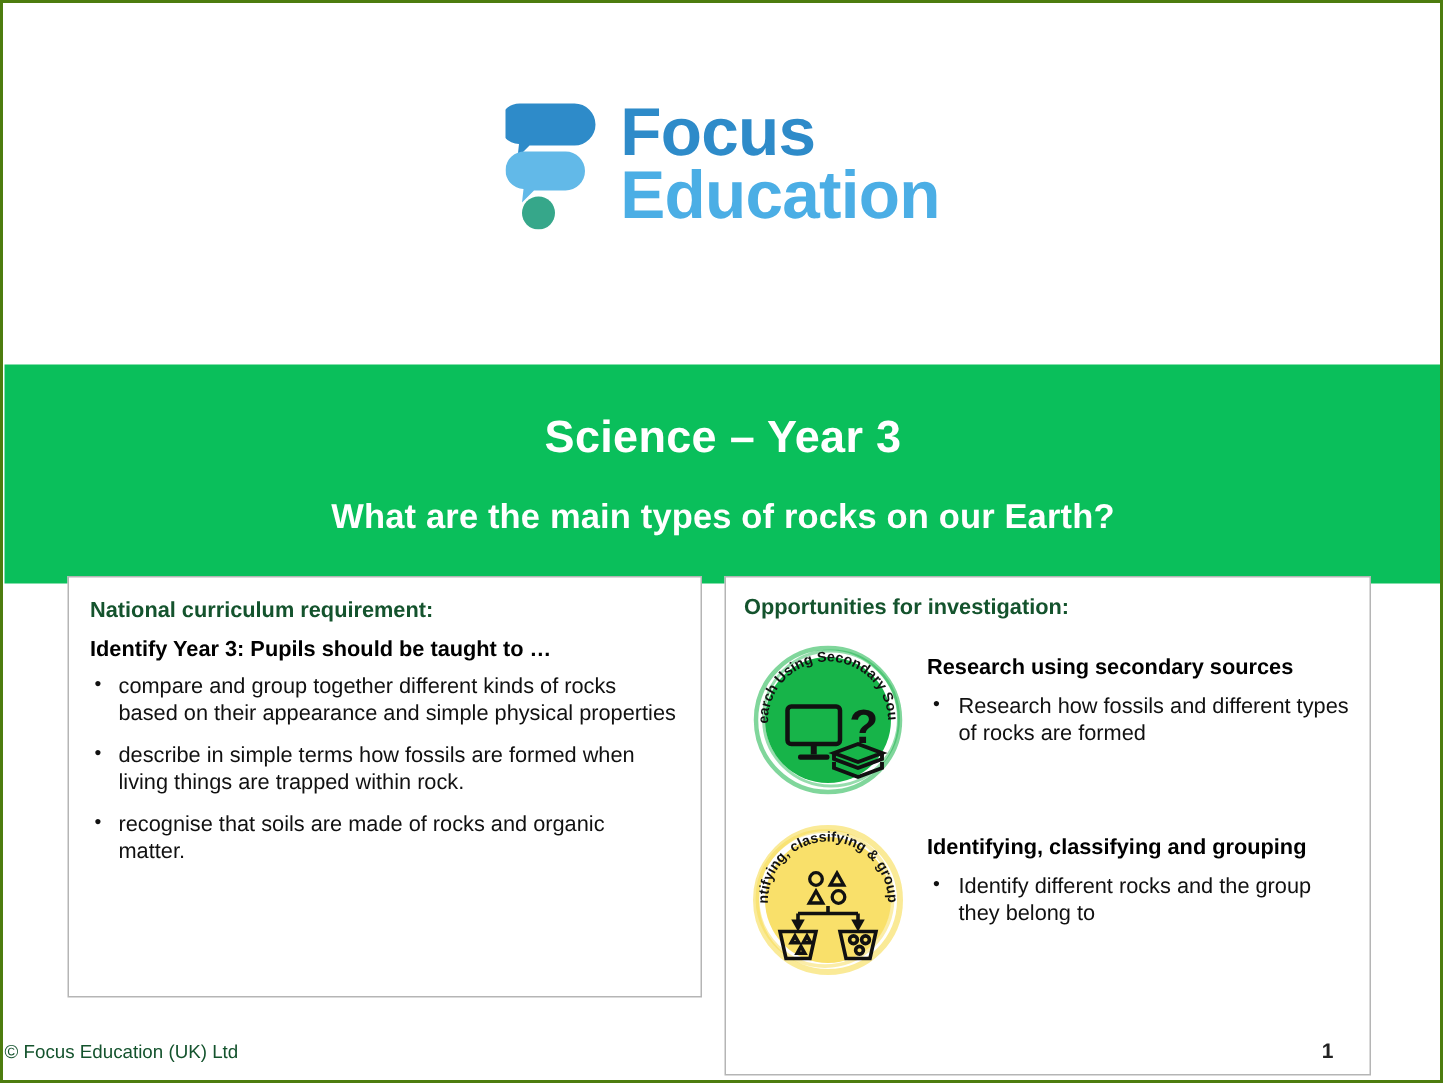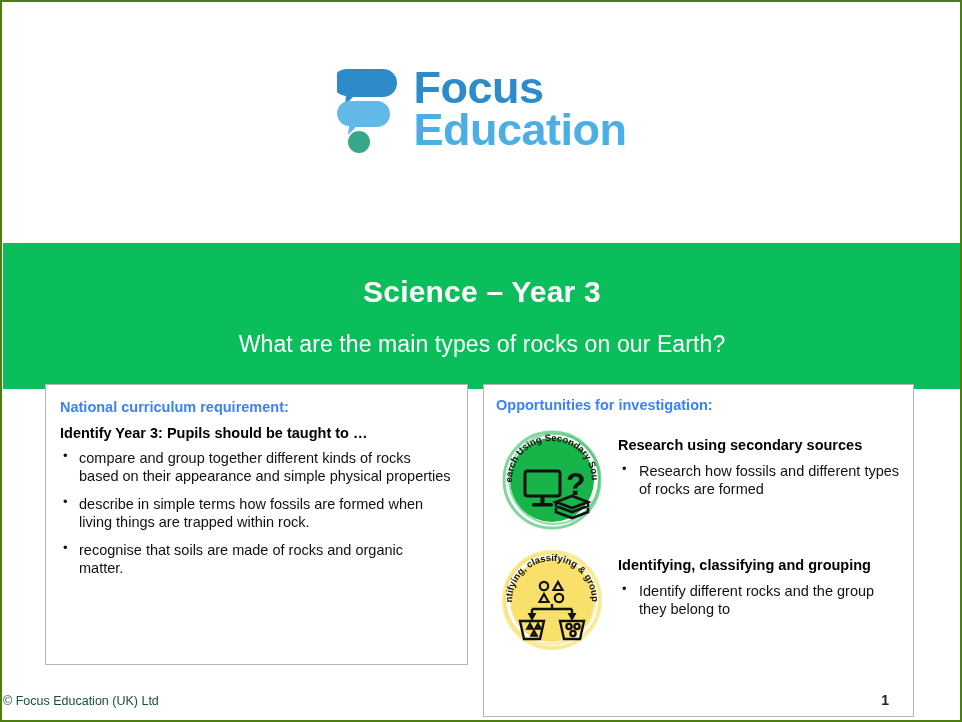--- a/index.html
+++ b/index.html
@@ -80,21 +80,21 @@
     text-align: center;
     margin-top: 28px;
   }
   .banner-title {
     font-size: 30px;
     font-weight: bold;
     letter-spacing: 0.2px;
   }
   .banner-subtitle {
     font-size: 23px;
-    font-weight: normal;
+    font-weight: bold;
     letter-spacing: 0.1px;
   }
 
   
   .box {
     position: absolute;
     box-sizing: border-box;
     border: 1px solid #b5b5b5;
     background: #ffffff;
   }
@@ -109,21 +109,21 @@
     left: 481px;
     top: 382px;
     width: 431px;
     height: 333px;
     padding: 10px 12px 8px 12px;
   }
 
   .box-heading {
     font-size: 14.5px;
     font-weight: bold;
-    color: #3b82f6;
+    color: #14532d;
     margin: 2px 0 10px 0;
   }
   .box-subheading {
     font-size: 14.5px;
     font-weight: bold;
     color: #000000;
     margin: 0 0 8px 0;
   }
 
   ul.bullets {

